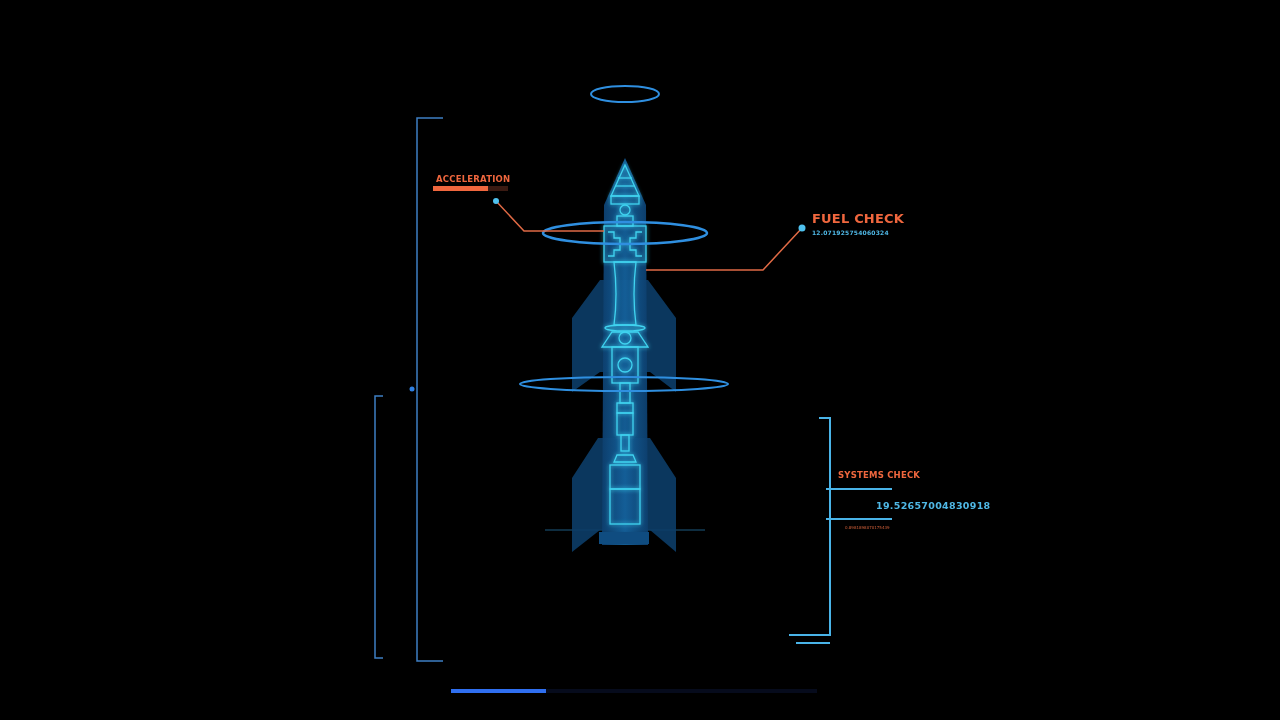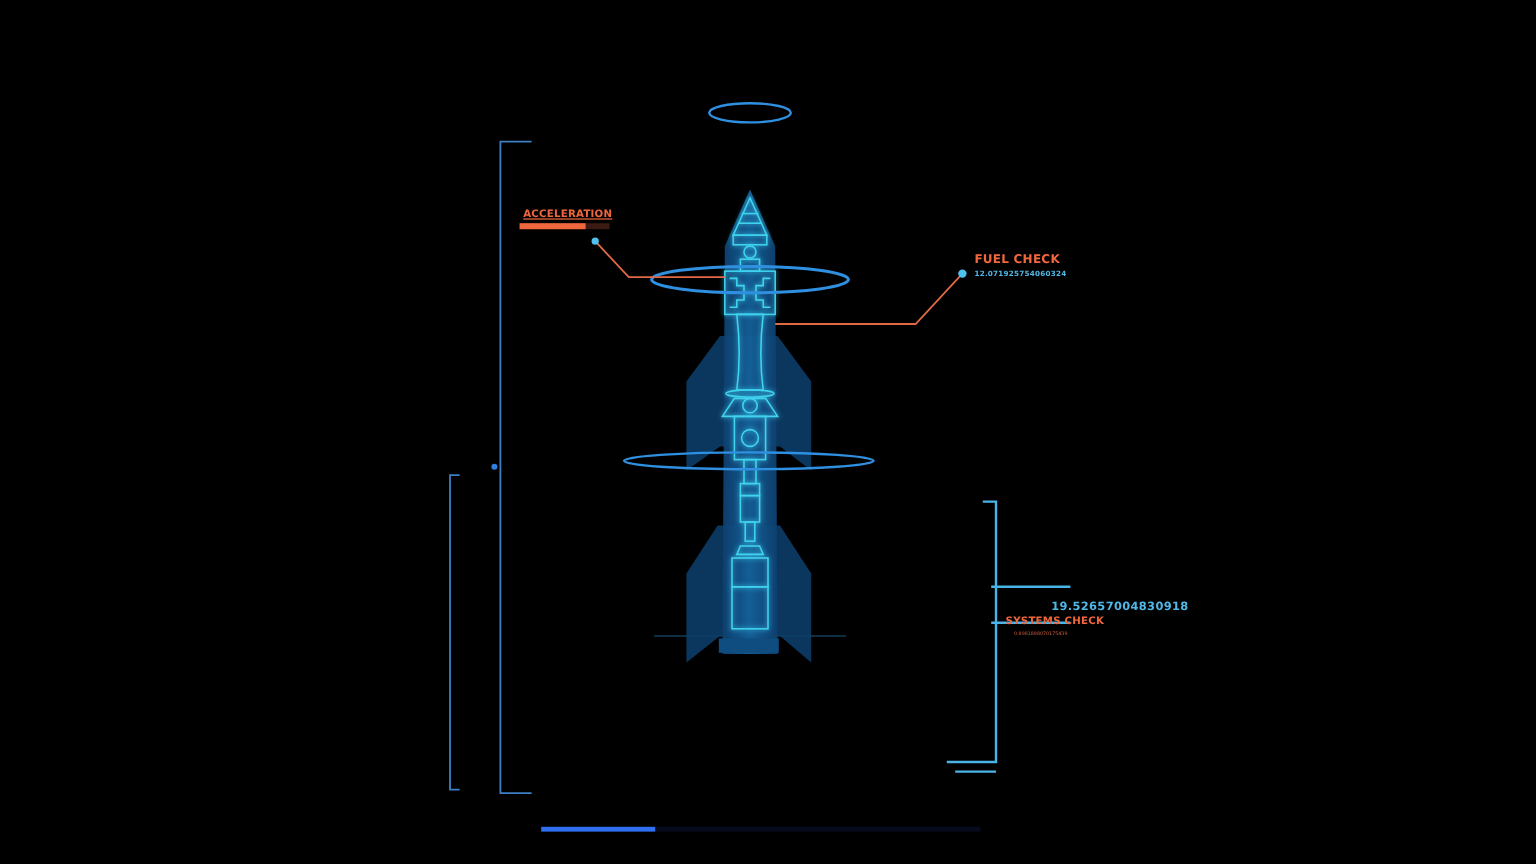--- a/index.html
+++ b/index.html
@@ -92,32 +92,32 @@
 </svg>
 
 <svg width="1280" height="720">
   <polyline points="496,201 524,231 604,231" fill="none" stroke="#e06a45" stroke-width="1.5"></polyline>
   <circle cx="496" cy="201" r="3" fill="#4fc1ee"></circle>
   <polyline points="802,228 763,270 646,270" fill="none" stroke="#e06a45" stroke-width="1.5"></polyline>
   <circle cx="802" cy="228" r="3.5" fill="#4fc1ee"></circle>
 </svg>
 
 <div class="abs" style="left:436px;top:174px;">
-  <div class="label-orange" style="font-size:8.5px;text-decoration:underline;">ACCELERATION</div>
+  <div class="label-orange" style="font-size:8.5px;">ACCELERATION</div>
 </div>
 <div class="abs" style="left:433px;top:186px;width:75px;height:5px;background:#3a1a12;">
   <div id="accel-fill" style="height:100%;background:#f0673e;width:73%;"></div>
 </div>
 
 <div class="abs" style="left:812px;top:211px;">
-  <div class="label-orange" style="font-size:10px;">FUEL CHECK</div>
+  <div class="label-orange" style="font-size:13px;">FUEL CHECK</div>
   <div class="val-blue" style="font-size:6px;margin-top:3px;letter-spacing:0.2px;">12.071925754060324</div>
 </div>
 
 <div class="abs" style="left:838px;top:470px;">
-  <div class="label-orange" style="font-size:8.5px;margin-top:43px;">SYSTEMS CHECK</div>
+  <div class="label-orange" style="font-size:8.5px;">SYSTEMS CHECK</div>
 </div>
 <div class="abs val-blue" style="left:876px;top:500px;font-size:9.5px;letter-spacing:0.3px;">19.52657004830918</div>
 <div class="abs" style="left:845px;top:525px;font-size:4px;color:#d2603a;">0.8981898070175439</div>
 
 <div class="abs" style="left:451px;top:689px;width:366px;height:4px;background:#060b1c;">
   <div id="bottom-fill" style="height:100%;background:#2f6ff0;width:26%;"></div>
 </div>
 
 </body></html>

